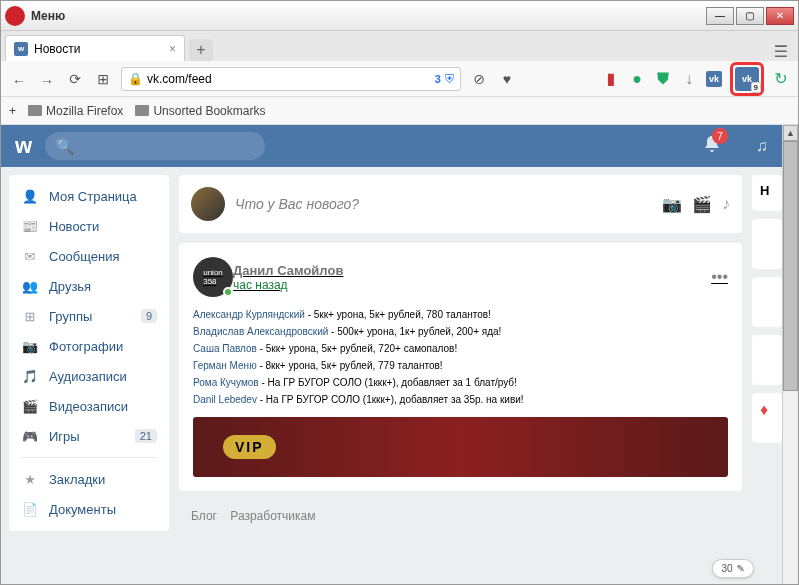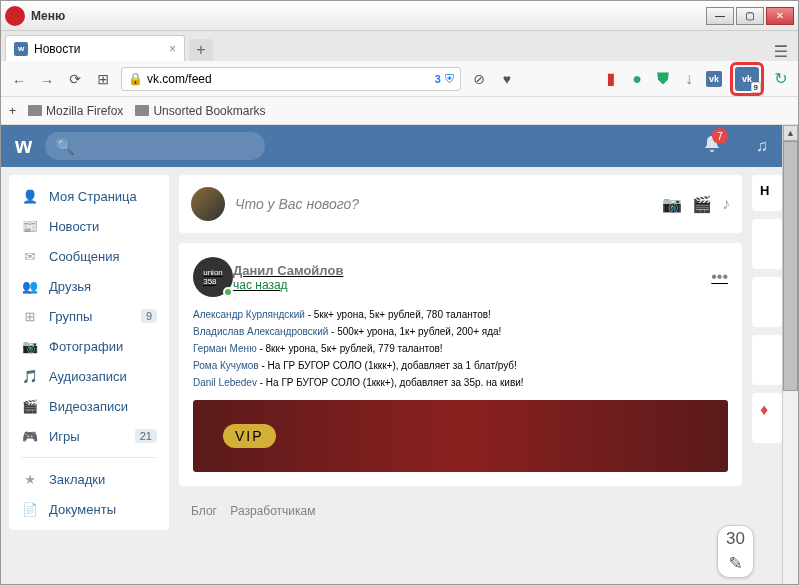--- a/index.html
+++ b/index.html
@@ -65,30 +65,30 @@
 .vk-post { background: #fff; border-radius: 4px; padding: 14px; }
 .vk-post-head { display: flex; align-items: center; margin-bottom: 10px; text-decoration: underline; }
 .vk-post-avatar { width: 40px; height: 40px; border-radius: 50%; background: #333; color: #fff; font-size: 8px; display: flex; align-items: center; justify-content: center; position: relative; }
 .vk-online-dot { position: absolute; bottom: 0; right: 0; width: 10px; height: 10px; background: #4bb34b; border: 2px solid #fff; border-radius: 50%; }
 .vk-post-author { font-size: 13px; font-weight: bold; color: #737373; }
 .vk-post-time { font-size: 12px; color: #15803d; }
 .vk-post-more { margin-left: auto; color: #828282; cursor: pointer; }
 .vk-post-body { font-size: 10px; line-height: 1.5; }
 .vk-post-body .link { color: #2a5885; }
 .vk-post-body .row { margin-bottom: 2px; }
-.vk-post-image { margin-top: 10px; height: 72px; background: linear-gradient(90deg, #5b1a1a, #8b2020, #5b1a1a); border-radius: 3px; display: flex; align-items: center; justify-content: flex-start; padding-left: 30px; color: #d4af37; font-weight: normal; letter-spacing: 2px; }
+.vk-post-image { margin-top: 10px; height: 60px; background: linear-gradient(90deg, #5b1a1a, #8b2020, #5b1a1a); border-radius: 3px; display: flex; align-items: center; justify-content: flex-start; padding-left: 30px; color: #d4af37; font-weight: bold; letter-spacing: 2px; }
 .vk-vip-badge { background: #d4af37; color: #000; padding: 4px 12px; border-radius: 12px; font-size: 14px; }
 
 .vk-right { width: 30px; overflow: hidden; }
 .vk-right-box { background: #fff; border-radius: 4px; margin-bottom: 8px; min-height: 36px; }
 
 .vk-footer { padding: 8px 12px; font-size: 12px; color: #828282; }
 .vk-footer span { margin-right: 10px; cursor: pointer; }
 
-.float-counter { position: absolute; bottom: 8px; right: 28px; background: #fff; border: 1px solid #ccc; border-radius: 12px; padding: 3px 8px; font-size: 17px; color: #555; display: flex; align-items: center; gap: 4px; box-shadow: 0 1px 3px rgba(0,0,0,.15); flex-direction: column; }
+.float-counter { position: absolute; bottom: 8px; right: 28px; background: #fff; border: 1px solid #ccc; border-radius: 12px; padding: 3px 8px; font-size: 10px; color: #555; display: flex; align-items: center; gap: 4px; box-shadow: 0 1px 3px rgba(0,0,0,.15); }
 </style>
 </head>
 <body>
 
 <div class="titlebar">
   <div class="opera-btn"></div>
   <span class="menu-text">Меню</span>
   <div class="win-controls">
     <div class="win-btn">—</div>
     <div class="win-btn">▢</div>
@@ -239,20 +239,21 @@
             </div>
             <div>
               <div class="vk-post-author">Данил Самойлов</div>
               <div class="vk-post-time">час назад</div>
             </div>
             <span class="vk-post-more">•••</span>
           </div>
           <div class="vk-post-body" id="post-lines">
               <div class="row"><span class="link">Александр Курляндский</span><span> - 5кк+ урона, 5к+ рублей, 780 талантов!</span></div>
               <div class="row"><span class="link">Владислав Александровский</span><span> - 500к+ урона, 1к+ рублей, 200+ яда!</span></div>
+              <div class="row"><span class="link">Саша Павлов</span><span> - 5кк+ урона, 5к+ рублей, 720+ самопалов!</span></div>
               <div class="row"><span class="link">Герман Меню</span><span> - 8кк+ урона, 5к+ рублей, 779 талантов!</span></div>
               <div class="row"><span class="link">Рома Кучумов</span><span> - На ГР БУГОР СОЛО (1ккк+), добавляет за 1 блат/руб!</span></div>
               <div class="row"><span class="link">Danil Lebedev</span><span> - На ГР БУГОР СОЛО (1ккк+), добавляет за 35р. на киви!</span></div>
             </div>
           <div class="vk-post-image">
             <span class="vk-vip-badge">VIP</span>
           </div>
         </div>
 
         <div class="vk-footer">

